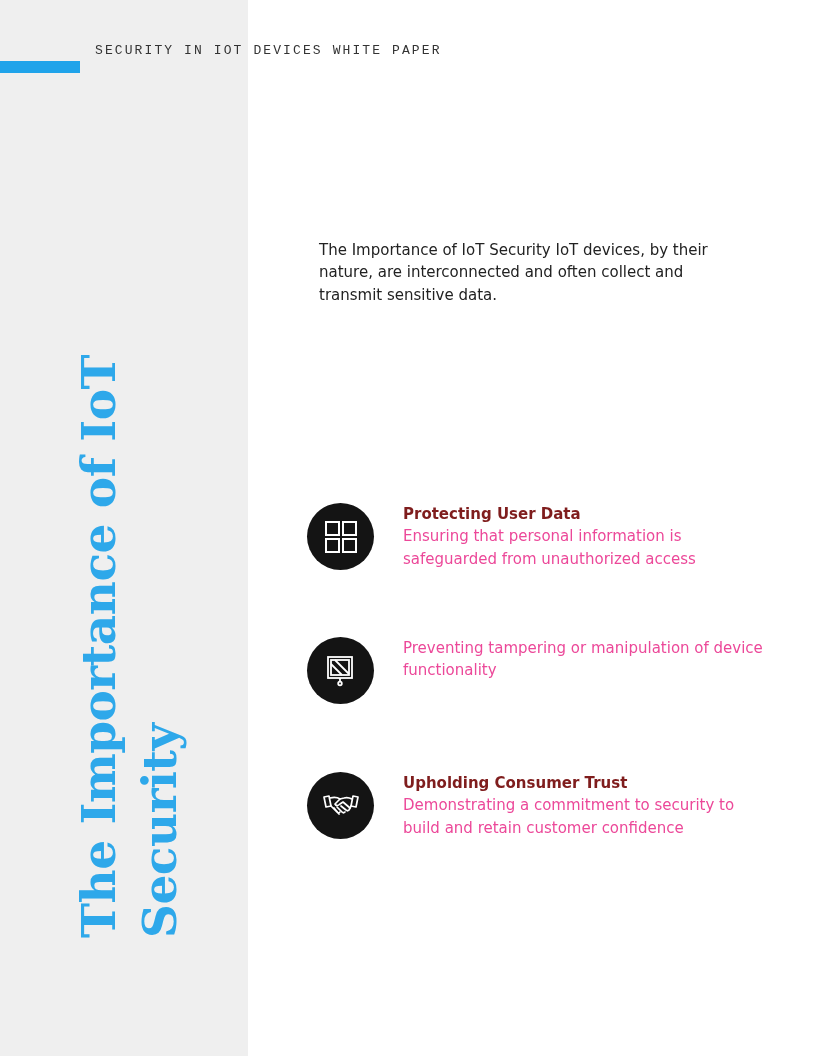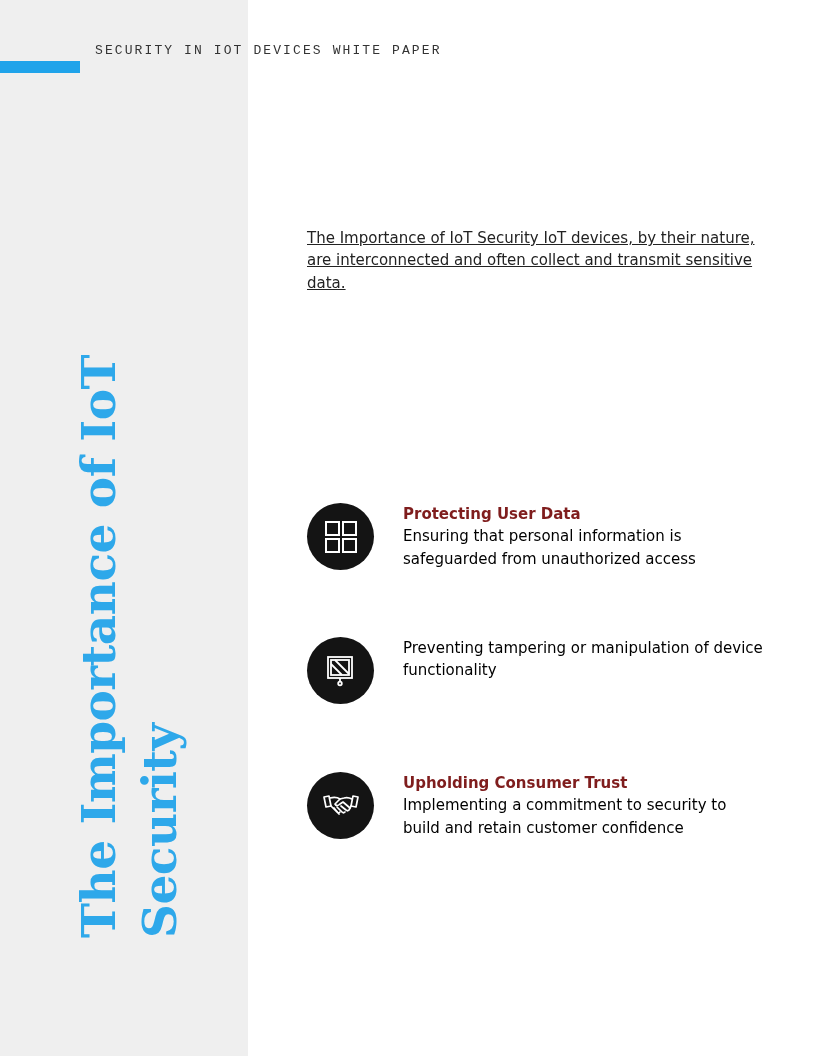--- a/index.html
+++ b/index.html
@@ -60,21 +60,21 @@
     .vertical-title span { display: block; white-space: nowrap; }
     .intro {
       position: absolute;
       left: 307px;
       top: 227px;
       width: 450px;
       font-size: 15px;
       line-height: 22.4px;
       color: #222222;
     }
-    .intro p { margin: 0; text-decoration: underline; }
+    .intro p { margin: 12px; }
     .intro p + p { margin-top: 22.4px; }
     .feature {
       position: absolute;
       left: 307px;
       width: 460px;
       height: 68px;
     }
     .feature .icon-circle {
       position: absolute;
       left: 0; top: 0;
@@ -94,21 +94,21 @@
       font-size: 15px;
       line-height: 22.4px;
     }
     .feature .title {
       font-weight: bold;
       color: #7f1d1d;
       display: block;
     }
     .feature .desc {
       display: block;
-      color: #000000;
+      color: #ec4899;
     }
   </style>
 </head>
 <body>
 
 <div class="sidebar"></div>
 <div class="accent-bar"></div>
 <div class="running-header">SECURITY IN IOT DEVICES WHITE PAPER</div>
 
 <div class="vertical-title">
@@ -165,15 +165,15 @@
         <path d="M18 6 L13 11 C14 13 16 13 18 11 L21 9 L28 15"></path>
         <path d="M9 13 L15 19 C16 20 17 20 18 19"></path>
         <path d="M12 15 L17 21"></path>
         <path d="M15 14 L20 19 C21 20 22 20 23 19"></path>
         <path d="M19 13 L24 17 C25 18 26 18 27 17 L29 13"></path>
       </g>
     </svg>
   </div>
   <div class="text">
     <span class="title">Upholding Consumer Trust</span>
-    <span class="desc">Implementing a commitment to security to build and retain customer confidence</span>
+    <span class="desc">Demonstrating a commitment to security to build and retain customer confidence</span>
   </div>
 </div>
 
 </body></html>

